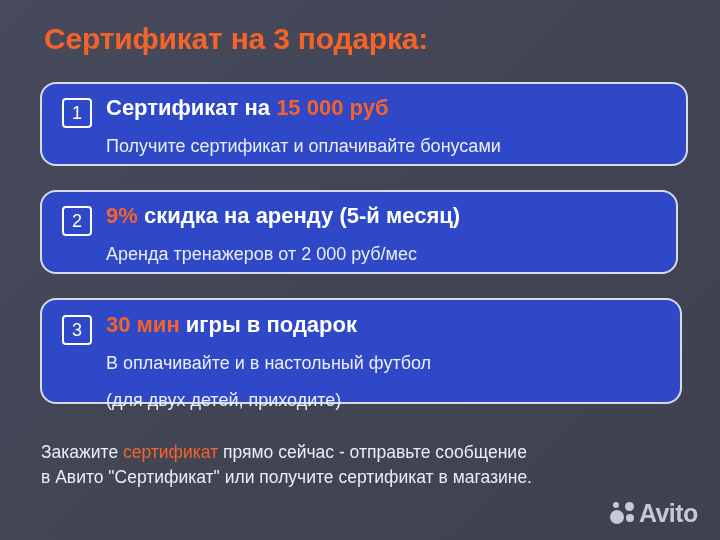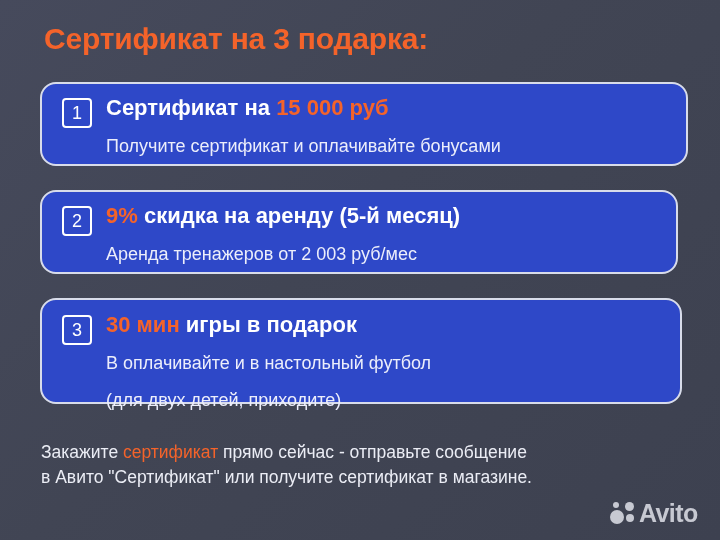--- a/index.html
+++ b/index.html
@@ -150,21 +150,21 @@
         <div class="card-sub">Получите сертификат и оплачивайте бонусами</div>
       </div>
     </div>
   </div>
 
   <div class="card" id="card-2">
     <div class="card-inner">
       <div class="num-box">2</div>
       <div class="card-text">
         <div class="card-head"><span class="hl">9%</span><span> скидка на аренду (5-й месяц)</span></div>
-        <div class="card-sub">Аренда тренажеров от 2 003 руб/мес</div>
+        <div class="card-sub">Аренда тренажеров от 2 000 руб/мес</div>
       </div>
     </div>
   </div>
 
   <div class="card" id="card-3">
     <div class="card-inner">
       <div class="num-box">3</div>
       <div class="card-text">
         <div class="card-head"><span class="hl">30 мин</span><span> игры в подарок</span></div>
         <div class="card-sub">В оплачивайте и в настольный футбол</div>

